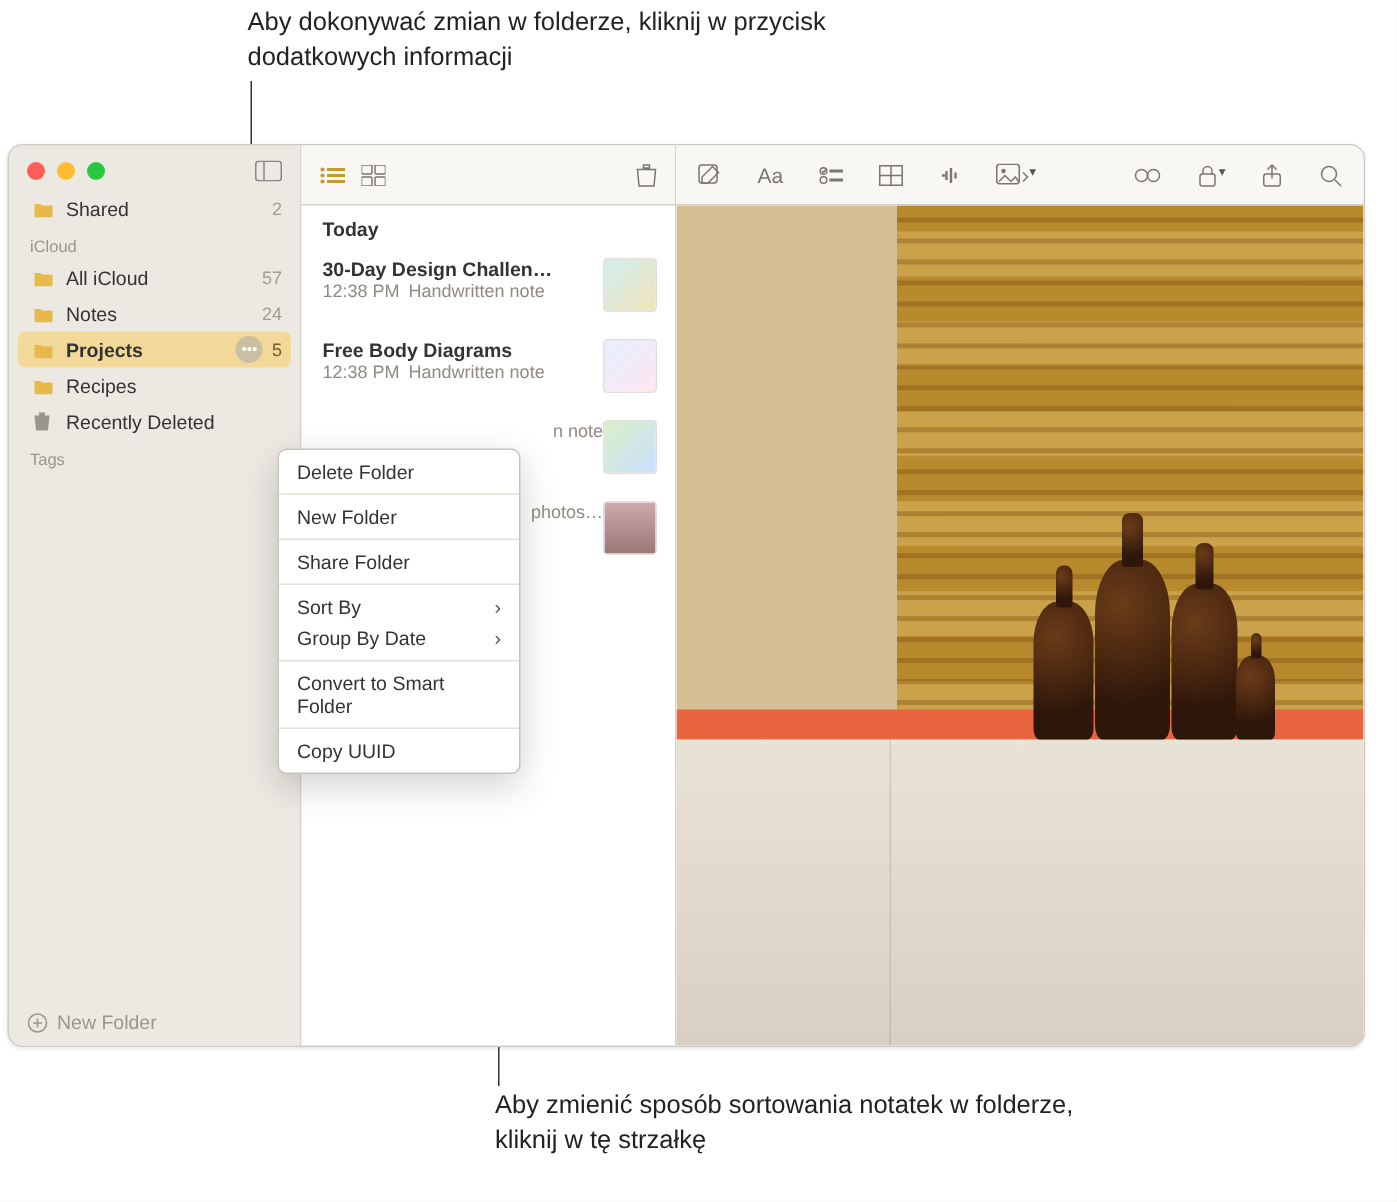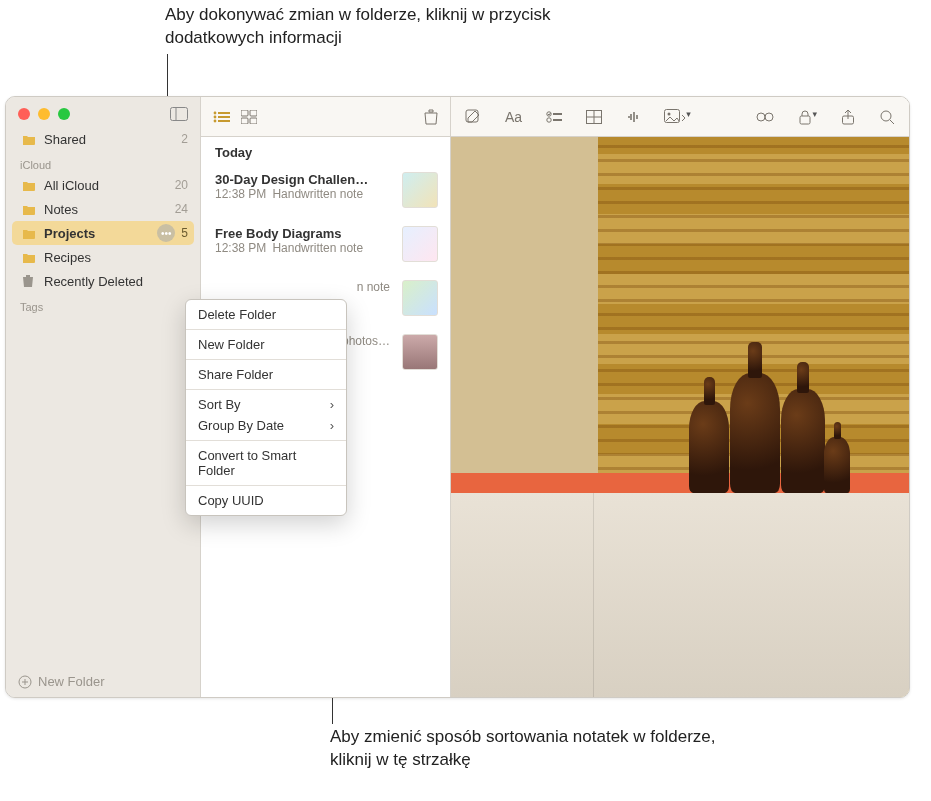--- a/index.html
+++ b/index.html
@@ -40,21 +40,21 @@
   .sb-more { width:18px;height:18px;border-radius:9px;background:#c9bfa3;color:#fff;display:flex;align-items:center;justify-content:center;font-size:10px;margin-right:6px; }
   .sb-footer { margin-top:auto; padding:8px 12px; display:flex; align-items:center; gap:6px; color:#9a958d; }
 
   
   .list { width:250px; background:#fff; border-right:1px solid var(--border); display:flex; flex-direction:column; }
   .list-toolbar { height:40px; display:flex; align-items:center; gap:10px; padding:0 12px; border-bottom:1px solid var(--border); background:var(--bg-toolbar); }
   .tb-ic { color:#7a756d; display:flex; }
   .tb-ic.active{ color:#c79a2f; }
   .tb-ic.end { margin-left:auto; }
   .list-header { font-weight:700; font-size:13px; padding:8px 14px 4px; }
-  .note-item { padding:8px 12px 10px 14px; display:flex; gap:12px; }
+  .note-item { padding:8px 12px 10px 14px; display:flex; gap:0; }
   .note-item .txt { flex:1; overflow:hidden; }
   .note-item .title { font-weight:700; font-size:13px; white-space:nowrap; overflow:hidden; text-overflow:ellipsis; }
   .note-item .meta { color:#8f8a82; font-size:12px; display:flex; gap:6px; }
   .note-item .thumb { width:36px; height:36px; background:#eee; border:1px solid #e2ded7; border-radius:3px; }
   .thumb.c1{background:linear-gradient(135deg,#cfeef0,#f2e3b8);}
   .thumb.c2{background:linear-gradient(135deg,#e6f0ff,#ffe6f0);}
   .thumb.c3{background:linear-gradient(#d99,#a55);}
   .thumb.c4{background:linear-gradient(135deg,#d9f0c9,#c9e0ff);}
   .thumb.c5{background:linear-gradient(#caa,#977);}
   .note-item.sel { background:#f1ece2; border-radius:7px; margin:0 6px; padding-left:8px; padding-right:6px; }
@@ -128,21 +128,21 @@
 
       <div class="sb-section">iCloud</div>
 
       <div class="sb-row">
         <span class="ic">
             <svg width="14" height="12" viewBox="0 0 14 12">
               <path d="M1 3h4l1 1h7v7a1 1 0 0 1-1 1H1V3z" fill="currentColor"></path>
             </svg>
           </span>
         <span class="lbl">All iCloud</span>
-        <span class="cnt">20</span>
+        <span class="cnt">57</span>
       </div>
       <div class="sb-row">
         <span class="ic">
             <svg width="14" height="12" viewBox="0 0 14 12">
               <path d="M1 3h4l1 1h7v7a1 1 0 0 1-1 1H1V3z" fill="currentColor"></path>
             </svg>
           </span>
         <span class="lbl">Notes</span>
         <span class="cnt">24</span>
       </div>

